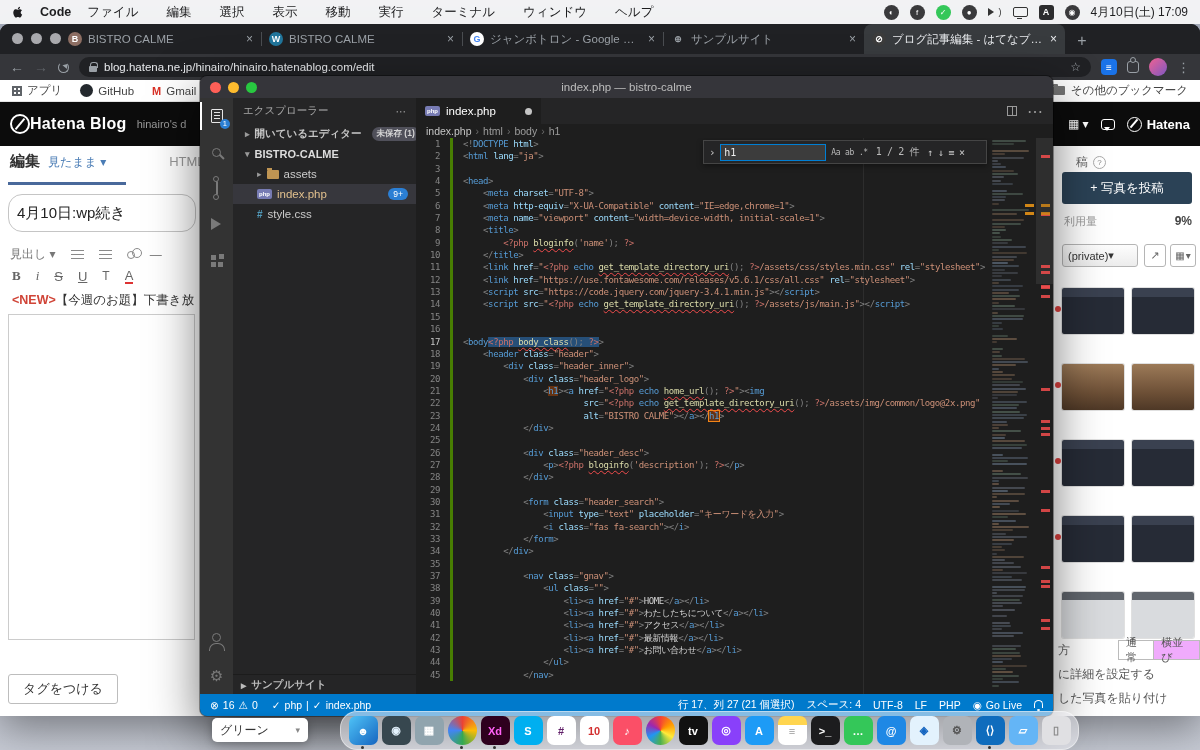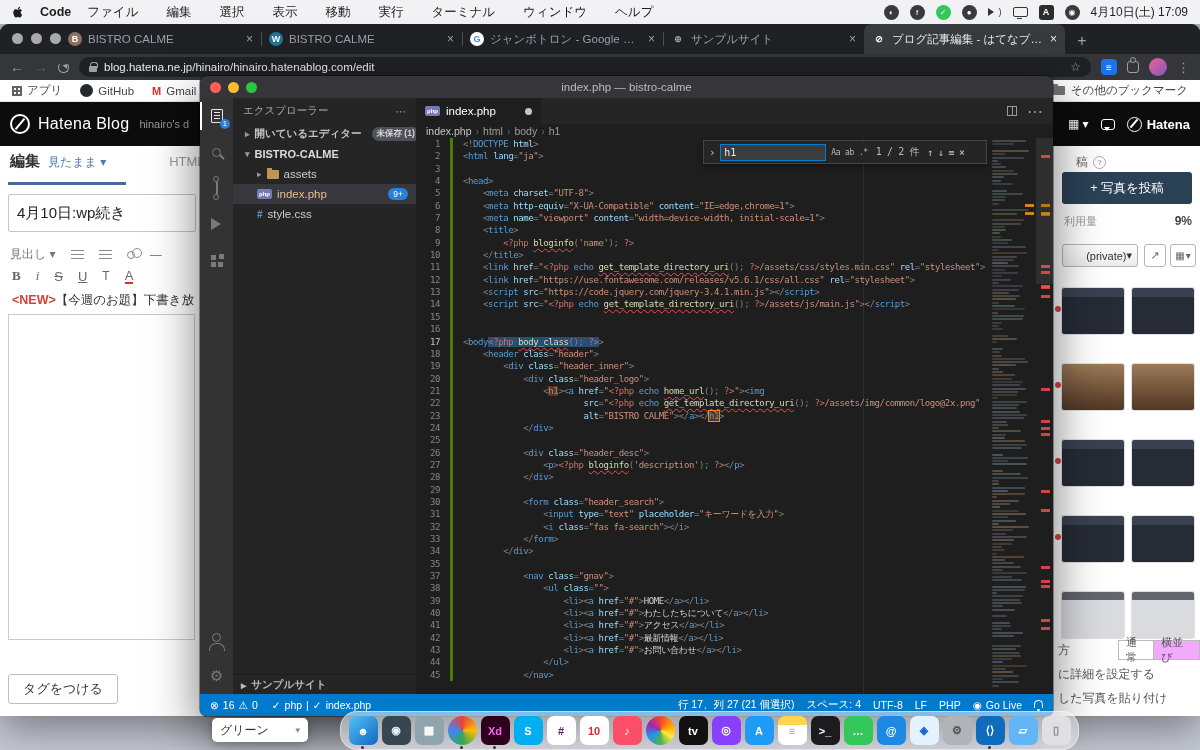--- a/index.html
+++ b/index.html
@@ -61,34 +61,34 @@
 .bmic.gmail{color:#d93025;font-weight:bold;font-size:11px;font-style:normal}
 .bm-other{margin-left:auto;display:flex;align-items:center;gap:6px}
 .folder-ic{width:12px;height:9px;background:#757575;border-radius:1px;position:relative;display:inline-block}
 .folder-ic::before{content:"";position:absolute;left:0;top:-2px;width:5px;height:2px;background:#757575;border-radius:1px 1px 0 0}
 
 
 .page{position:absolute;left:0;top:78px;width:1200px;height:614px;background:#fff}
 .hb-header{position:absolute;left:0;top:0;width:100%;height:44px;background:#0c0c0c;display:flex;align-items:center;padding:0 10px;color:#fff}
 .hb-logo{width:20px;height:20px;border:2px solid #fff;border-radius:50%;position:relative;flex:none}
 .hb-logo::after{content:"";position:absolute;left:7px;top:1px;width:2px;height:14px;background:#fff;transform:rotate(40deg)}
-.hb-title{font-size:16px;font-weight:normal;margin-left:8px;letter-spacing:.3px}
+.hb-title{font-size:16px;font-weight:bold;margin-left:0;letter-spacing:.3px}
 .hb-blogname{font-size:11px;color:#9a9a9a;margin-left:10px}
 .hb-right{margin-left:auto;display:flex;align-items:center;gap:12px;font-size:12px}
 .chat-ic{width:14px;height:11px;border:1.5px solid #fff;border-radius:3px;position:relative;display:inline-block}
 .chat-ic::after{content:"";position:absolute;left:2px;bottom:-5px;border:3px solid transparent;border-top:4px solid #fff}
 .hb-brand{display:flex;align-items:center;gap:5px;font-weight:bold;font-size:13px}
 .hb-logo.small{width:15px;height:15px;border-width:1.5px}
 .hb-logo.small::after{left:5px;top:0;height:11px}
 .he-tabs{position:absolute;left:10px;top:50px;display:flex;align-items:baseline;gap:8px}
 .he-edit{font-size:15px;font-weight:bold;color:#333}
 .he-mode{font-size:12px;color:#4a7cb5}
 .he-html{font-size:13px;color:#999;margin-left:55px}
 .he-underline{position:absolute;left:8px;top:80px;width:118px;height:3px;background:#49699b}
-.he-title-input{position:absolute;left:8px;top:92px;width:188px;height:38px;border:1px solid #c5c5c5;border-radius:2px;font-size:15px;color:#222;padding:0 8px;font-family:"Liberation Sans",sans-serif}
+.he-title-input{position:absolute;left:8px;top:92px;width:188px;height:38px;border:1px solid #c5c5c5;border-radius:14px;font-size:15px;color:#222;padding:0 8px;font-family:"Liberation Sans",sans-serif}
 .he-tb1{position:absolute;left:10px;top:144px;display:flex;align-items:center;gap:15px;color:#777;font-size:12px}
 .ic-lines{width:13px;height:10px;background:repeating-linear-gradient(180deg,#8a8a8a 0 1.5px,transparent 1.5px 4px);display:inline-block}
 .ic-link{width:8px;height:8px;border:1.5px solid #8a8a8a;border-radius:50%;position:relative;display:inline-block}
 .ic-link::after{content:"";position:absolute;left:4px;top:-4px;width:8px;height:8px;border:1.5px solid #8a8a8a;border-radius:50%}
 .he-tb2{position:absolute;left:12px;top:166px;display:flex;align-items:center;gap:15px;color:#666;font-size:13px}
 .f-b{font-weight:bold;font-family:"Liberation Serif",serif}
 .f-i{font-style:italic;font-family:"Liberation Serif",serif}
 .f-s{text-decoration:line-through}
 .f-u{text-decoration:underline}
 .f-t{font-size:12px}
@@ -98,21 +98,21 @@
 .he-rest{color:#333}
 .he-body{position:absolute;left:8px;top:212px;width:187px;height:326px;border:1px solid #ccc;background:#fff}
 .he-tagbtn{position:absolute;left:8px;top:572px;width:110px;height:30px;border:1px solid #bdbdbd;border-radius:3px;background:#fff;font-size:13px;color:#333;display:flex;align-items:center;justify-content:center}
 
 .hr-cut-top{position:absolute;left:1076px;top:52px;font-size:12px;color:#666;display:flex;align-items:center;gap:5px}
 .help-c{width:13px;height:13px;border:1px solid #aaa;border-radius:50%;font-size:8px;color:#888;display:inline-flex;align-items:center;justify-content:center}
 .hr-photobtn{position:absolute;left:1062px;top:70px;width:130px;height:32px;background:#2b4256;border-radius:3px;color:#fff;font-size:12.5px;display:flex;align-items:center;justify-content:center}
 .hr-usage{position:absolute;left:1064px;top:112px;width:128px;display:flex;justify-content:space-between;align-items:baseline}
 .hr-usage .lab{font-size:11px;color:#999}
 .hr-usage .val{font-size:12px;font-weight:bold;color:#444}
-.hr-select{position:absolute;left:1062px;top:142px;width:76px;height:23px;border:1px solid #b5b5b5;border-radius:3px;background:linear-gradient(#fdfdfd,#ececec);font-size:11px;color:#333;display:flex;align-items:center;justify-content:flex-end;padding:8px 5px}
+.hr-select{position:absolute;left:1062px;top:142px;width:76px;height:23px;border:1px solid #b5b5b5;border-radius:3px;background:linear-gradient(#fdfdfd,#ececec);font-size:11px;color:#333;display:flex;align-items:center;justify-content:flex-start;padding:8px 5px}
 .hr-extlink{position:absolute;left:1144px;top:142px;width:22px;height:23px;border:1px solid #b5b5b5;border-radius:3px;color:#666;font-size:11px;display:flex;align-items:center;justify-content:center}
 .hr-grid{position:absolute;left:1170px;top:142px;width:26px;height:23px;border:1px solid #b5b5b5;border-radius:3px;color:#666;font-size:10px;display:flex;align-items:center;justify-content:center;gap:1px}
 #thumb-grid{position:absolute;left:1062px;top:186px;width:138px;height:360px}
 .thumb{position:absolute;width:62px;height:46px;border-radius:2px;box-shadow:0 0 0 1px rgba(0,0,0,.12)}
 .t-dark{background:linear-gradient(180deg,#3a4150 0 20%,#262b36 20%)}
 .t-cafe{background:linear-gradient(180deg,#9c7a58,#6b4e35 65%,#4e3826)}
 .t-light{background:linear-gradient(180deg,#61666d 0 18%,#d9dbde 18%)}
 .reddot{position:absolute;left:-7px;width:6px;height:6px;border-radius:50%;background:#e0413f}
 .hr-cut-mid{position:absolute;left:1058px;top:540px;font-size:12px;color:#666}
 .hr-seg{position:absolute;left:1118px;top:538px;display:flex}

